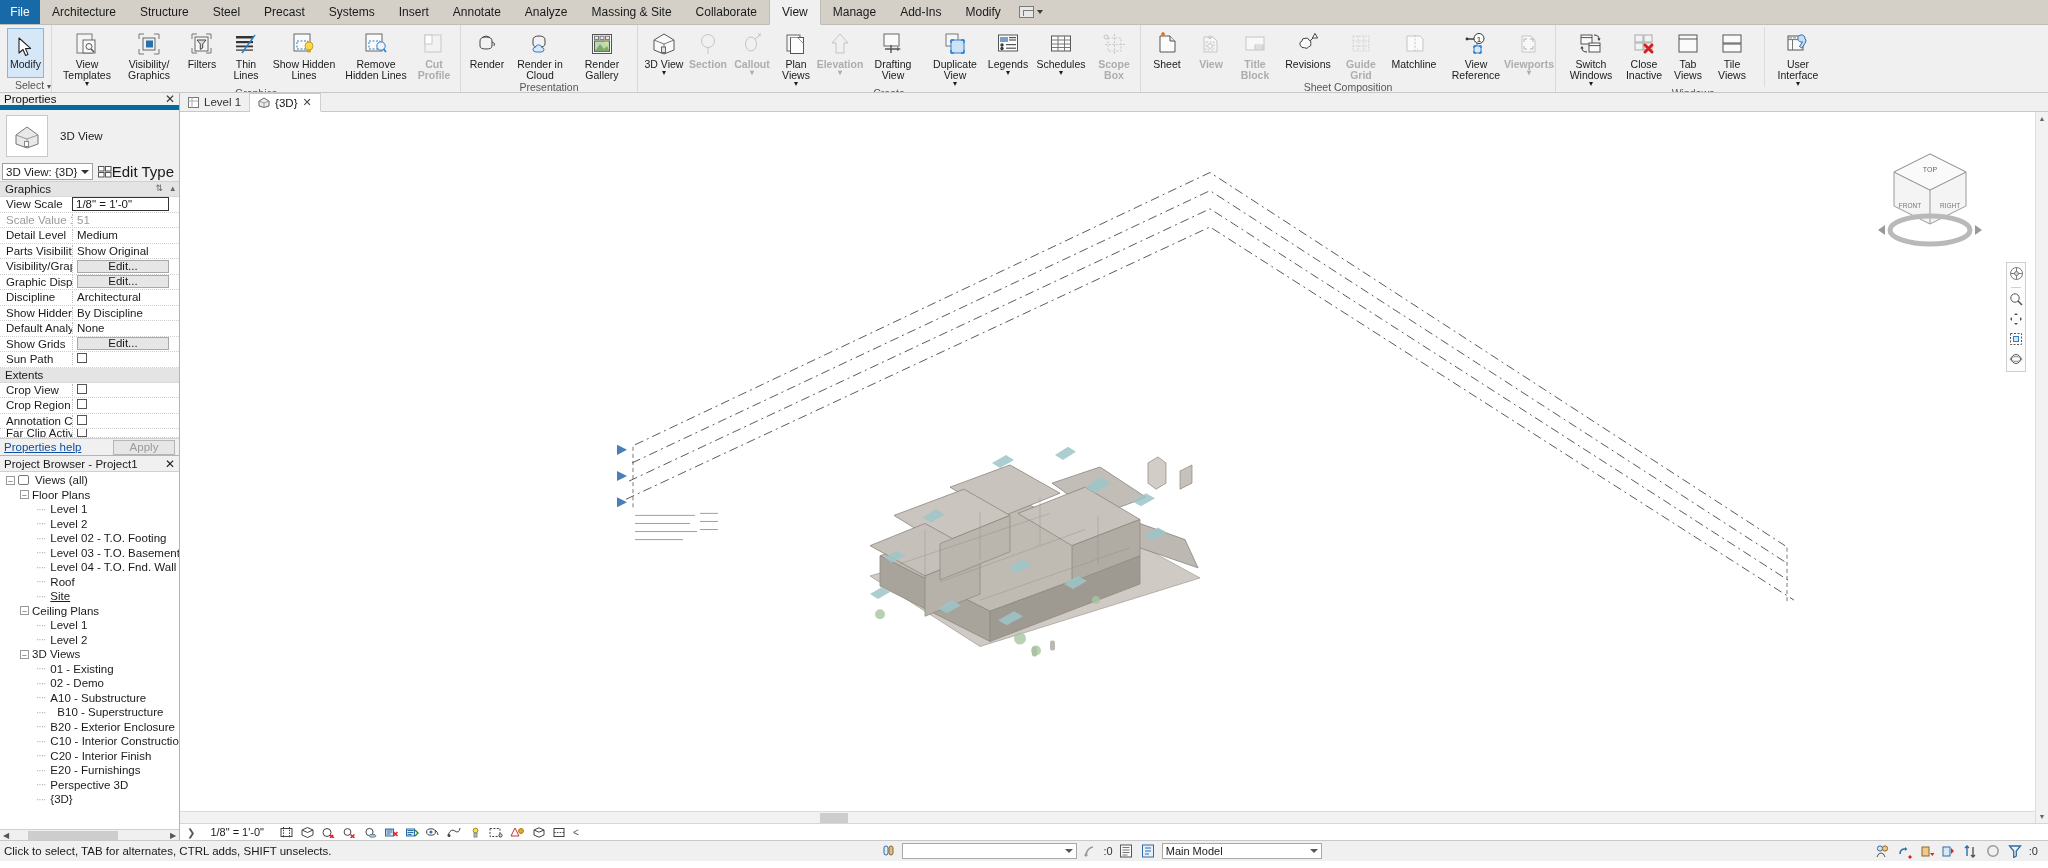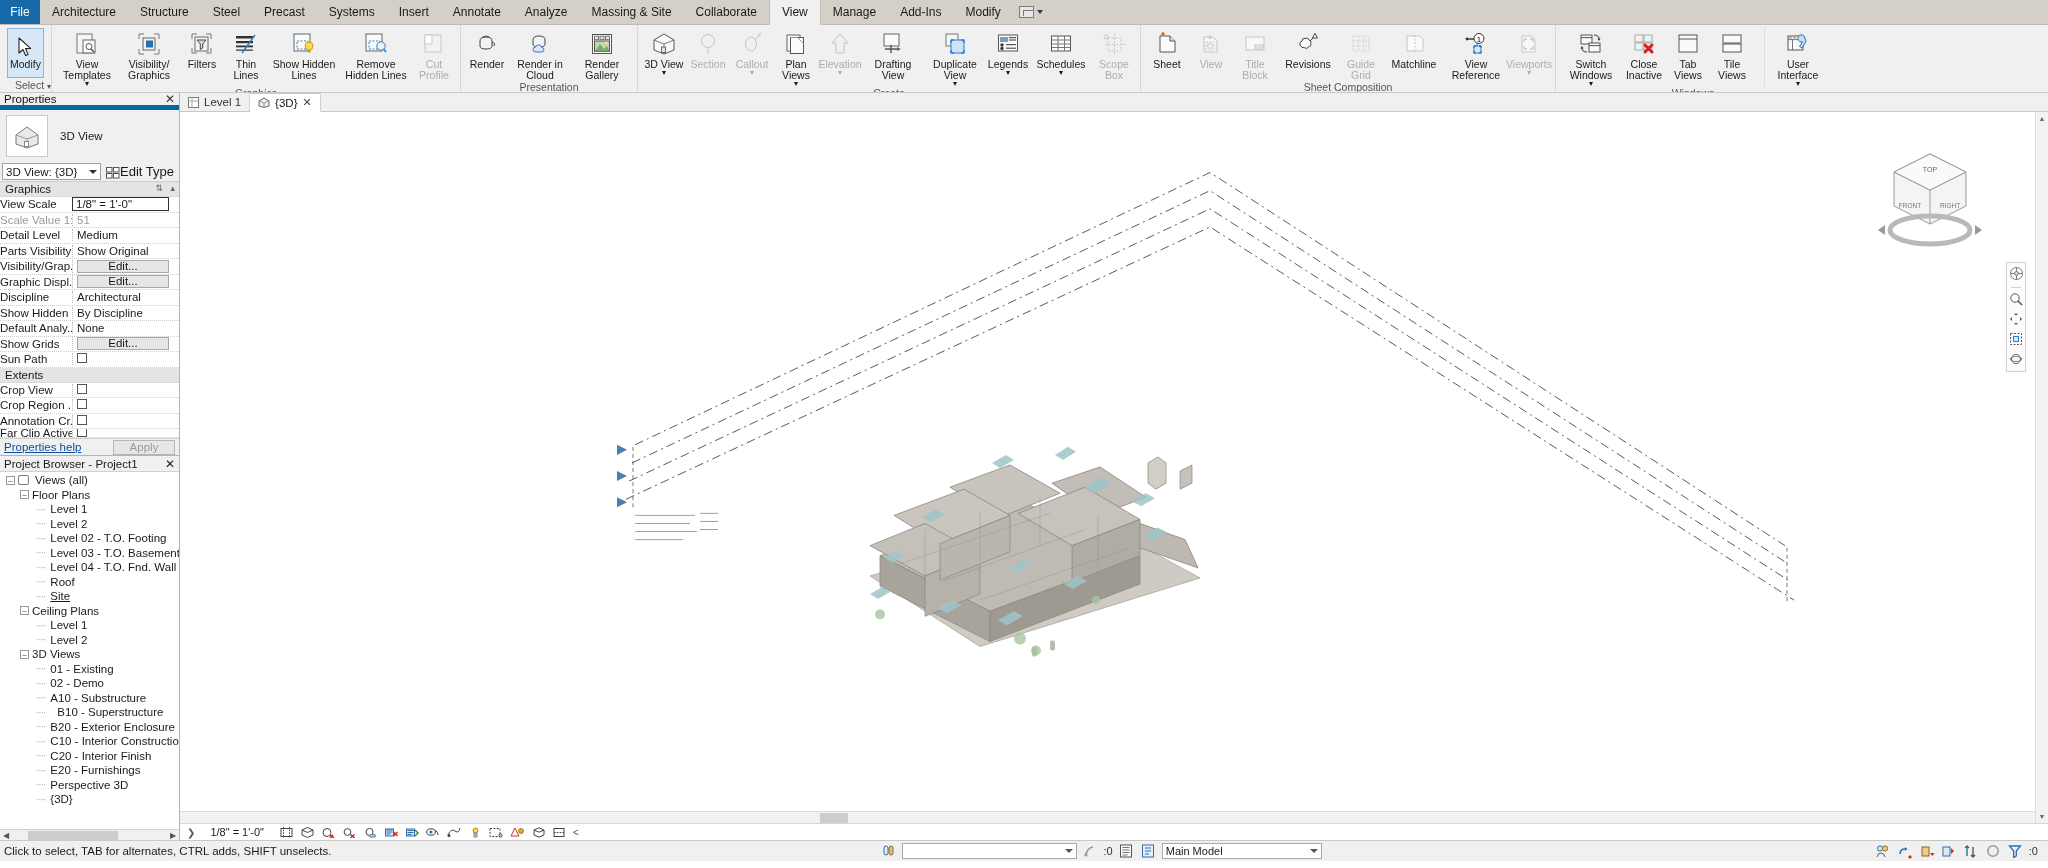--- a/index.html
+++ b/index.html
@@ -44,21 +44,21 @@
   }
   .btn{
     width:62px; min-width:40px; display:flex; flex-direction:column; align-items:center;
     padding:2px 1px 0 1px; cursor:pointer; text-align:center;
   }
   .btn.narrow{ width:44px; }
   .btn.wide{ width:72px; }
   .btn .ic{ height:30px; display:flex; align-items:center; justify-content:center; }
   .btn .lb{ font-size:10.5px; line-height:11px; color:#1a1a1a; }
   .btn.dis .lb{ color:#adadad; }
-  .btn.dis{ cursor:default; }
+  .btn.dis{ cursor:default;font-weight:bold; }
   .btn .lb .dd{ font-size:8px; display:block; line-height:6px; }
   .sel-panel{ width:52px; }
   .modify-btn{
     width:46px; height:50px; background:#d6e8f8; border:1px solid #8ab4dd;
     display:flex; flex-direction:column; align-items:center; justify-content:center;
     margin:1px 3px; cursor:pointer;
   }
   .select-lbl{ font-size:10.5px; color:#555; padding-left:4px; }
 
   
@@ -76,28 +76,28 @@
   .prop-thumb{ width:42px; height:42px; border:1px solid #c8c8c8; background:#fff; display:flex; align-items:center; justify-content:center; }
   .prop-thumb-lbl{ margin-left:12px; font-size:11.5px; }
 
   .typesel{ height:19px; display:flex; align-items:center; padding:0 2px; gap:2px; background:#f0f0f0; }
   .combo{
     flex:1; height:17px; background:#fff; border:1px solid #a0a0a0; display:flex;
     align-items:center; padding:0 3px; font-size:11.5px; position:relative; cursor:pointer;
   }
   .combo .cv{ flex:1; overflow:hidden; white-space:nowrap; }
   .combo .cdn{ width:0;height:0;border-left:4px solid transparent;border-right:4px solid transparent;border-top:4px solid #333; margin-left:3px;}
-  .edittype{ display:flex; align-items:flex-end; gap:0; padding:0 3px; font-size:13px; cursor:pointer; }
+  .edittype{ display:flex; align-items:center; gap:0; padding:0 3px; font-size:15px; cursor:pointer; }
 
   .proplist{ flex:1; overflow:hidden; background:#fff; border-top:1px solid #d0d0d0; }
   .grp{ background:#e4e4e4; font-size:11.5px; padding:1px 5px; border-bottom:1px solid #d8d8d8; position:relative; }
   .grp .gic{ position:absolute; right:16px; top:1px; font-size:9px; color:#666;}
   .grp .gic2{ position:absolute; right:4px; top:1px; font-size:9px; color:#666;}
   .prow{ display:flex; height:15.5px; align-items:center; border-bottom:1px dotted #cfcfcf; font-size:11.5px; }
-  .pname{ width:72px; overflow:hidden; white-space:nowrap; }
+  .pname{ width:72px; padding-left:6px; overflow:hidden; white-space:nowrap; }
   .pname.dim{ color:#9a9a9a; }
   .pval{ flex:1; border-left:1px dotted #bbb; padding-left:4px; overflow:hidden; white-space:nowrap; }
   .pval.dim{ color:#9a9a9a; }
   .pval.boxed{ border:1px solid #333; background:#fff; padding-left:3px; height:14px; line-height:12px; margin-right:10px;}
   .pval .ebtn{ display:block; background:#e6e6e6; border:1px solid #a8a8a8; text-align:center; height:13px; line-height:11px; margin-right:10px; cursor:pointer;}
   .pval .cbx{ width:10px;height:10px;border:1px solid #555;background:#fff;display:inline-block; }
   .pfoot{ height:17px; display:flex; align-items:center; background:#f0f0f0; border-top:1px solid #d0d0d0; padding:0 4px; }
   .phelp{ color:#0b4ea2; text-decoration:underline; font-size:11.5px; cursor:pointer;}
   .applybtn{ margin-left:auto; width:62px; height:15px; background:#e6e6e6; border:1px solid #b5b5b5; color:#9a9a9a; font-size:11.5px; text-align:center; line-height:13px;}
 

